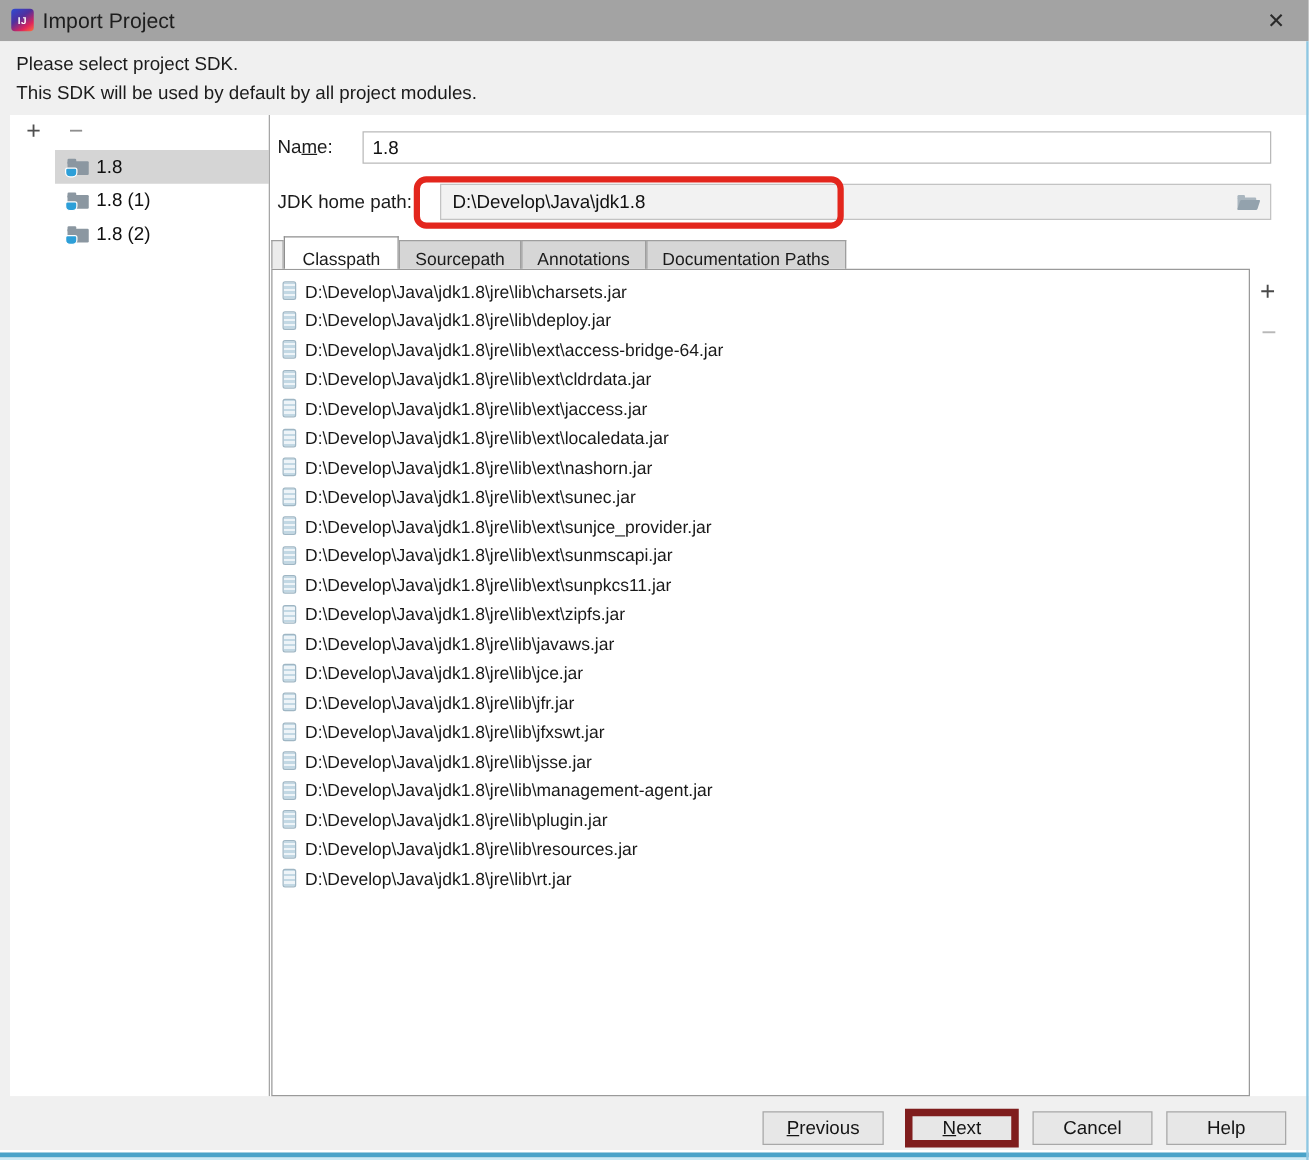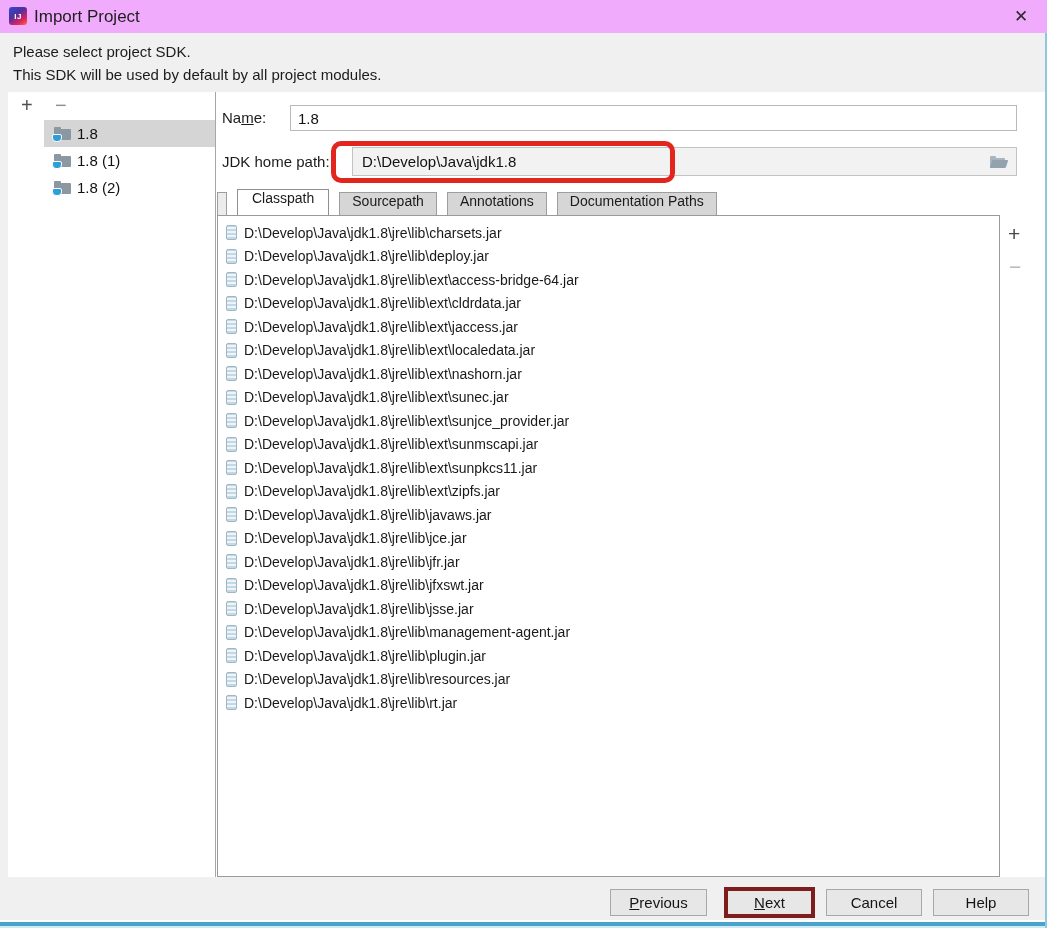--- a/index.html
+++ b/index.html
@@ -6,21 +6,21 @@
   html,body { width:1047px; height:928px; }
   body {
     font-family:"Liberation Sans", sans-serif;
     background:#f0f0f0;
     color:#1b1b1b;
     overflow:hidden;
   }
   .window { position:relative; width:1047px; height:928px; background:#f0f0f0; }
 
   
-  .titlebar { position:absolute; top:0; left:0; right:0; height:33px; background:#f0abfc; }
+  .titlebar { position:absolute; top:0; left:0; right:0; height:33px; background:#a3a3a3; }
   .idea-logo {
     position:absolute; left:9px; top:7px; width:18px; height:18px; border-radius:3px;
     background:linear-gradient(145deg,#2d4bd4 0%, #50309e 40%, #e0245a 75%, #ff6f3d 100%);
     display:flex; align-items:center; justify-content:center;
     color:#fff; font-size:8px; font-weight:bold; letter-spacing:0.5px;
   }
   .win-title { position:absolute; left:34px; top:0; height:33px; line-height:33px; font-size:17px; color:#1d1d1d; }
   .close-btn { position:absolute; right:13px; top:4px; width:26px; height:26px; text-align:center;
     line-height:26px; font-size:17px; color:#2a2a2a; cursor:default; }
 
@@ -64,40 +64,40 @@
   .mn { text-decoration:underline; }
 
   
   .red-box { position:absolute; left:331px; top:141px; width:344px; height:42px;
     border:5px solid #e3261d; border-radius:10px; pointer-events:none; z-index:50; }
 
   
   .tabs { position:absolute; left:217px; top:189px; height:26px; display:flex; align-items:flex-end; z-index:5; }
   .tab-stub { width:10px; height:23px; background:#ececec; border:1px solid #9e9e9e; border-bottom:none; }
   .tab { height:23px; background:#d6d6d6; border:1px solid #9e9e9e; border-bottom:none;
-    padding:0 12px; font-size:14px; display:flex; align-items:flex-start; color:#1a1a1a; margin-left:10px; }
+    padding:0 12px; font-size:14px; display:flex; align-items:flex-end; color:#1a1a1a; margin-left:0; }
   .tab.active { height:26px; background:#ffffff; border:1px solid #8f8f8f; border-bottom:none; padding:0 14px; }
 
   
   .list-panel { position:absolute; left:217px; top:215px; width:783px; height:662px;
     background:#ffffff; border:1px solid #9a9a9a; padding-top:5px; overflow:hidden; z-index:4; }
   .jar-row { height:23.5px; display:flex; align-items:center; gap:7px; padding-left:8px;text-align:right; }
   .jar-icon { width:11px; height:15px; flex:0 0 11px; border:1px solid #9fb6c4; border-radius:2px;
     background:repeating-linear-gradient(0deg,#c2d8e4 0 2px,#eef4f8 2px 4px); }
   .jar-path { font-size:14px; color:#191919; white-space:nowrap; }
   .gutter-add { position:absolute; left:1008px; top:222px; font-size:21px; color:#4a4a4a; }
   .gutter-remove { position:absolute; left:1009px; top:255px; font-size:21px; color:#b8b8b8; }
 
   
   .footer { position:absolute; left:0; right:0; top:877px; height:45px; background:#f0f0f0; }
   .btn { position:absolute; height:27px; background:#e7e7e7; border:1px solid #a8a8a8;
     font-size:15px; color:#141414; font-family:"Liberation Sans", sans-serif;
     display:flex; align-items:center; justify-content:center; }
   .btn-previous { left:610px; top:12px; width:97px; }
-  .btn-next { left:724px; top:10px; width:91px; height:31px; border:4px solid #7f1d1d; }
+  .btn-next { left:724px; top:10px; width:91px; height:31px; border:6px solid #7f1d1d; }
   .btn-cancel { left:826px; top:12px; width:96px; }
   .btn-help { left:933px; top:12px; width:96px; }
 
   
   .edge-bottom-white { position:absolute; left:0; right:0; bottom:6px; height:2px; background:#ffffff; }
   .edge-bottom-cyan { position:absolute; left:0; right:0; bottom:2px; height:4px; background:#4aa3c9; }
   .edge-bottom-light { position:absolute; left:0; right:0; bottom:0; height:2px; background:#cdeaf5; }
   .edge-right { position:absolute; right:0; top:33px; bottom:0; width:2px; background:#8ec7e2; }
 </style>
 </head>

